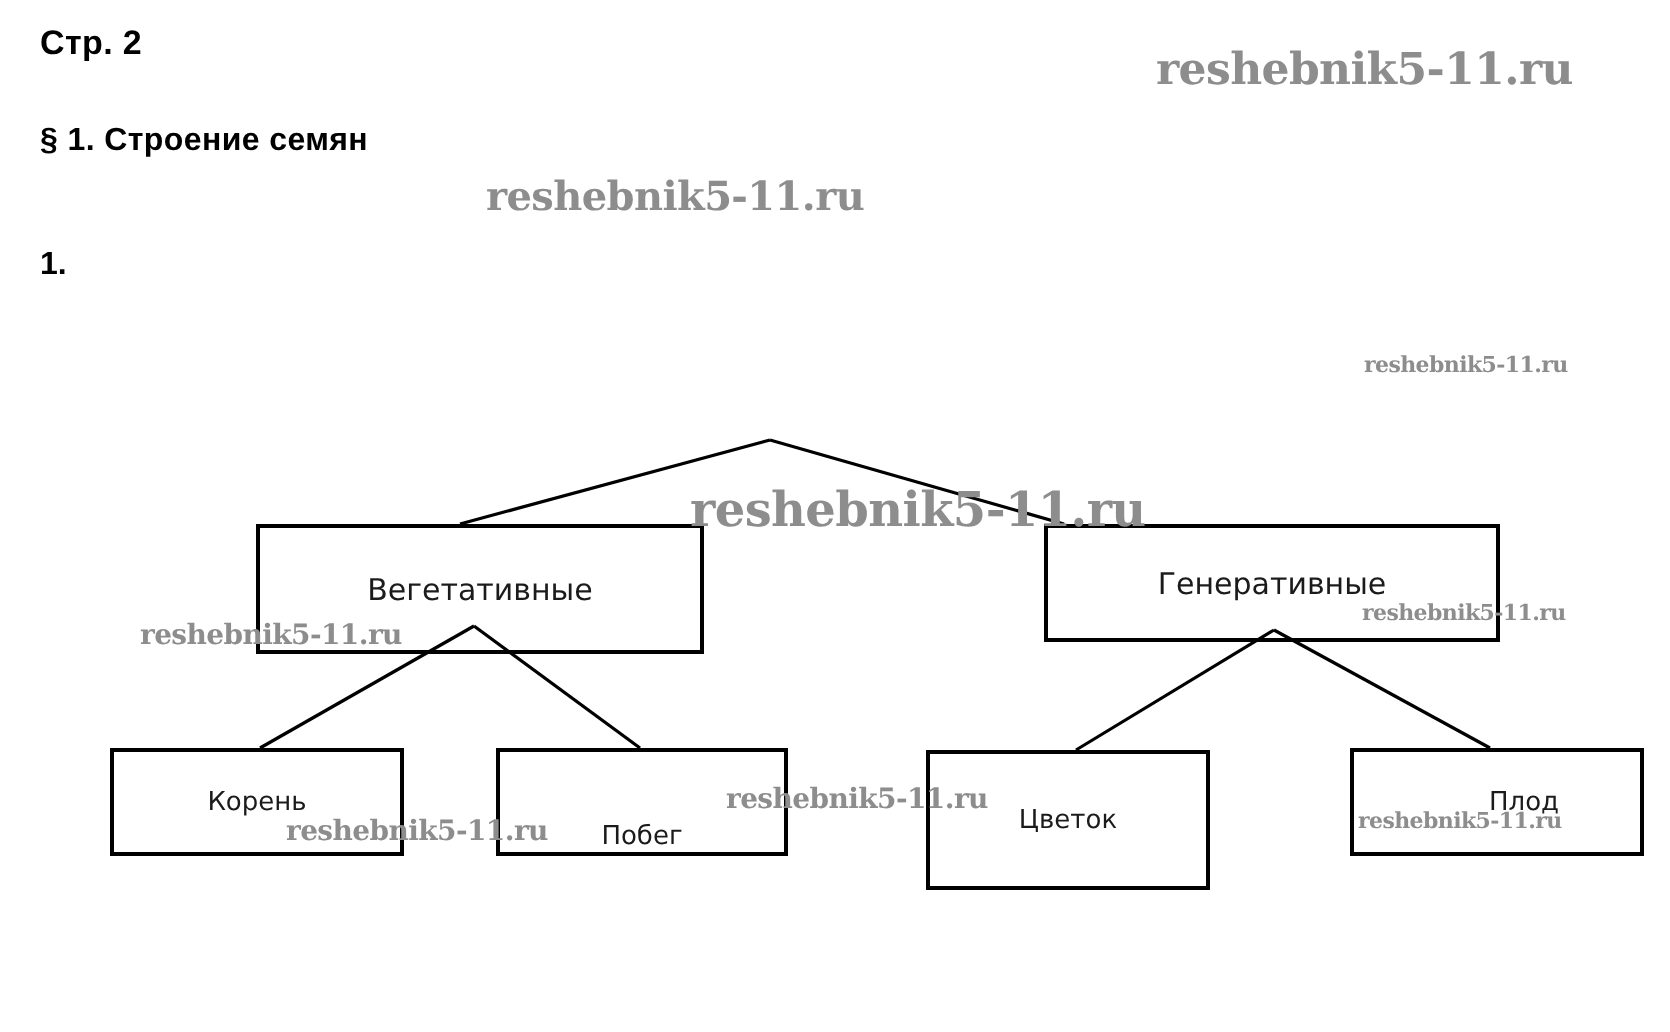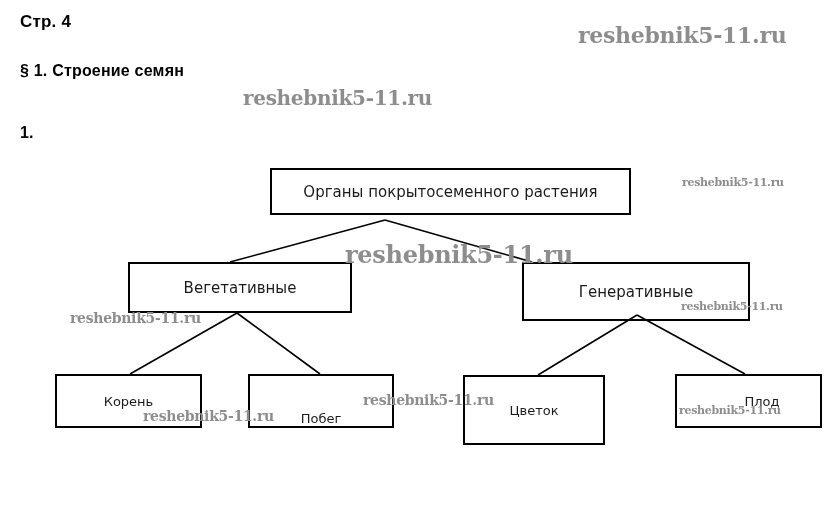--- a/index.html
+++ b/index.html
@@ -84,39 +84,36 @@
   }
   .node.root { font-size: 15px; }
   .node.level2 { font-size: 15px; }
   .node.leaf  { font-size: 13px; }
 </style>
 </head>
 <body>
 
 <div id="page">
 
-  <div class="hdr" id="page-label">Стр. 4</div>
+  <div class="hdr" id="page-label">Стр. 2</div>
 
   <div class="hdr" id="section-title">§ 1. Строение семян</div>
 
   <div class="hdr" id="task-number">1.</div>
 
   <div id="diagram">
     <svg id="connectors" viewBox="0 0 835 516" width="835" height="516" xmlns="http://www.w3.org/2000/svg">
         <line x1="385" y1="220" x2="230" y2="262" stroke="#000000" stroke-width="1.6"></line>
         <line x1="385" y1="220" x2="532" y2="262" stroke="#000000" stroke-width="1.6"></line>
         <line x1="237" y1="313" x2="130" y2="374" stroke="#000000" stroke-width="1.6"></line>
         <line x1="237" y1="313" x2="320" y2="374" stroke="#000000" stroke-width="1.6"></line>
         <line x1="637" y1="315" x2="538" y2="375" stroke="#000000" stroke-width="1.6"></line>
         <line x1="637" y1="315" x2="745" y2="374" stroke="#000000" stroke-width="1.6"></line>
       </svg>
-  <div class="node root" style="left: 270px; top: 168px; width: 361px; height: 47px; border-color: rgb(0, 0, 0);">
-        <span>Органы покрытосеменного растения</span>
-      </div>
-      <div class="node level2" style="left: 128px; top: 262px; width: 224px; height: 51px; border-color: rgb(0, 0, 0);">
+      <div class="node level2" style="left: 128px; top: 262px; width: 224px; height: 65px; border-color: rgb(0, 0, 0);">
         <span>Вегетативные</span>
       </div>
       <div class="node level2" style="left: 522px; top: 262px; width: 228px; height: 59px; border-color: rgb(0, 0, 0);">
         <span>Генеративные</span>
       </div>
       <div class="node leaf" style="left: 55px; top: 374px; width: 147px; height: 54px; border-color: rgb(0, 0, 0);">
         <span>Корень</span>
       </div>
       <div class="node leaf" style="left: 248px; top: 374px; width: 146px; height: 54px; border-color: rgb(0, 0, 0); align-items: flex-end;">
         <span>Побег</span>

